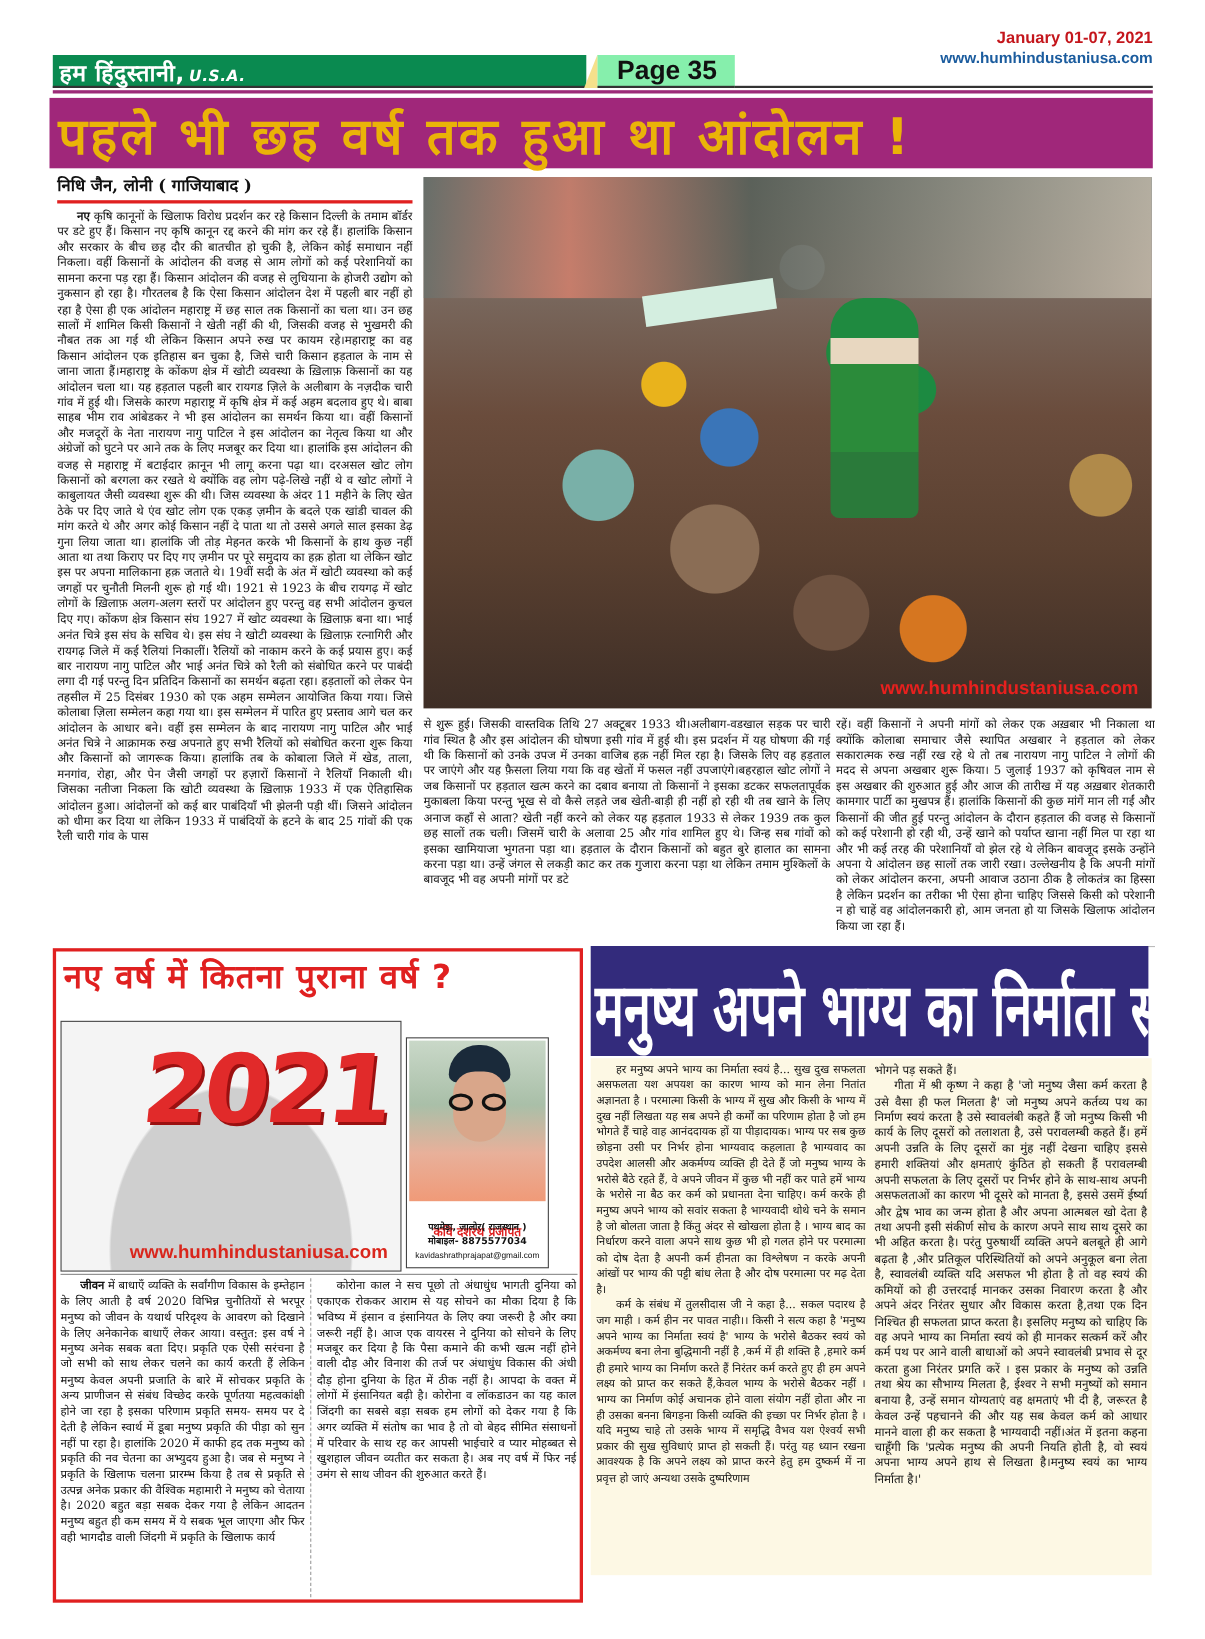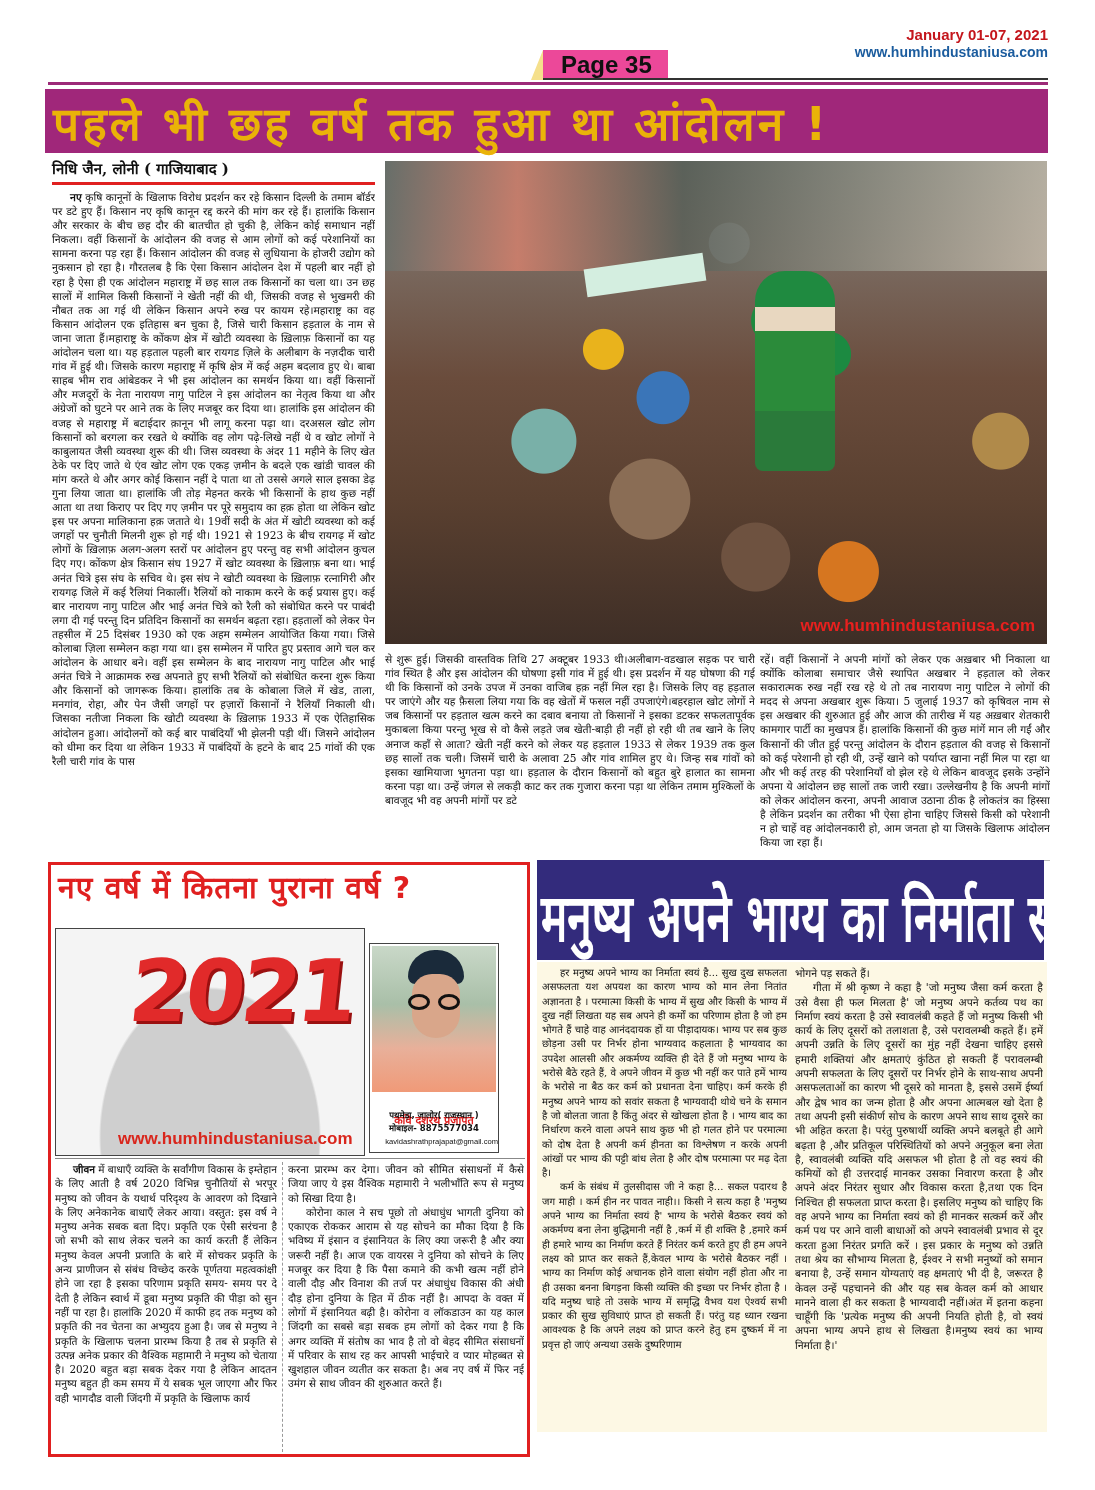--- a/index.html
+++ b/index.html
@@ -4,21 +4,21 @@
 <style>
   * { box-sizing: border-box; margin: 0; padding: 0; }
   html, body { width: 1095px; height: 1490px; background: #ffffff; overflow: hidden; }
   body { position: relative; font-family: "DejaVu Serif", serif; color: #111; }
 
   
   .masthead { position: absolute; left: 48px; top: 50px; width: 1000px; height: 32px; }
   .mast-green { position: absolute; left: 0; top: 0; width: 485px; height: 30px; background: #0a8a50; border-bottom: 2px solid #333; }
   .mast-title { position: absolute; left: 6px; top: 2px; color: #fff; font-family: "DejaVu Sans", sans-serif; font-weight: bold; font-size: 21px; letter-spacing: 0.5px; }
   .mast-usa { font-style: italic; font-size: 14px; margin-left: 4px; }
-  .mast-page { position: absolute; left: 495px; top: 0; width: 125px; height: 30px; background: #ec4899; border-bottom: 2px solid #333; }
+  .mast-page { position: absolute; left: 495px; top: 0; width: 125px; height: 30px; background: #86efac; border-bottom: 2px solid #333; }
   .mast-page::before { content: ""; position: absolute; left: -12px; top: 0; width: 0; height: 0; border-left: 12px solid transparent; border-bottom: 30px solid #f5e08c; }
   .mast-page-label { position: absolute; left: 18px; top: 1px; font-family: "Liberation Sans", sans-serif; font-weight: bold; font-size: 24px; color: #111; }
   .mast-right-line { position: absolute; left: 620px; top: 28px; width: 380px; height: 2px; background: #333; }
   .mast-date { position: absolute; right: 0; top: -24px; font-family: "Liberation Sans", sans-serif; font-weight: bold; font-size: 15px; color: #c4161c; text-align: center; }
   .mast-url { position: absolute; right: 0; top: -6px; font-family: "Liberation Sans", sans-serif; font-weight: bold; font-size: 14px; color: #1b5c9e; text-align: right; }
   .mast-rule { position: absolute; left: 0; top: 32px; width: 1000px; height: 3px; background: #9c2a78; }
 
   
   .headline-bar { position: absolute; left: 45px; top: 89px; width: 1003px; height: 64px; background: #a0277a; }
   .headline-text { position: absolute; left: 8px; top: 2px; color: #eab308; font-family: "DejaVu Sans", sans-serif; font-weight: bold; font-size: 46px; letter-spacing: 3px; white-space: nowrap; }
@@ -66,38 +66,43 @@
   .author-card { position: absolute; left: 369px; top: 943px; width: 130px; height: 210px; border: 1px solid #444; background: #fff; }
   .author-photo { position: absolute; left: 2px; top: 2px; width: 124px; height: 146px; background: linear-gradient(180deg, #c9d8c8 0%, #a9bfa8 40%, #e8b09a 70%, #f09a78 100%); overflow: hidden; }
   .author-hair { position: absolute; left: 36px; top: 4px; width: 56px; height: 34px; background: #1a2a3a; border-radius: 30px 30px 8px 8px; }
   .author-face { position: absolute; left: 40px; top: 28px; width: 48px; height: 64px; background: #d9a68a; border-radius: 20px 20px 24px 24px; }
   .author-glasses { position: absolute; left: 36px; top: 48px; width: 58px; height: 16px; }
   .author-glasses span { position: absolute; top: 0; width: 22px; height: 16px; border: 3px solid #111; border-radius: 50%; }
   .author-name { position: absolute; left: 0; top: 148px; width: 128px; text-align: center; font-family: "DejaVu Sans", sans-serif; font-weight: bold; font-size: 11px; color: #e02020; margin-top: 20px; }
   .author-place, .author-mobile { position: absolute; left: 0; width: 128px; text-align: center; font-family: "DejaVu Sans", sans-serif; font-weight: bold; font-size: 8.5px; color: #111; }
   .author-place { top: 165px; }
   .author-mobile { top: 178px; }
-  .author-email { position: absolute; left: 0; top: 193px; width: 128px; text-align: right; font-family: "Liberation Sans", sans-serif; font-size: 7.6px; color: #111; }
+  .author-email { position: absolute; left: 0; top: 193px; width: 128px; text-align: center; font-family: "Liberation Sans", sans-serif; font-size: 7.6px; color: #111; }
   .box-rule { position: absolute; left: 55px; top: 1158px; width: 470px; height: 1px; background: #888; }
 
   #box2-col1 { left: 55px; top: 1162px; width: 222px; height: 290px; overflow: hidden; font-size: 10.4px; line-height: 14.3px; }
   #box2-col2 { left: 288px; top: 1162px; width: 236px; height: 290px; overflow: hidden; font-size: 10.4px; line-height: 14.3px; }
   .box2-col-sep { position: absolute; left: 282px; top: 1162px; width: 0; height: 290px; border-left: 1px dashed #999; }
 
   
   .fate-title-bar { position: absolute; left: 537px; top: 860px; width: 507px; height: 100px; background: #332b7c; }
   .fate-title { position: absolute; left: 4px; top: 10px; color: #fff; font-family: "DejaVu Sans", sans-serif; font-weight: bold; font-size: 44px; letter-spacing: 0px; white-space: nowrap; transform: scaleY(1.5); transform-origin: top left; }
   .fate-bg { position: absolute; left: 537px; top: 962px; width: 510px; height: 470px; background: #fdf8e4; }
   #fate-col1 { left: 542px; top: 966px; width: 245px; height: 462px; overflow: hidden; font-size: 10px; line-height: 14.3px; }
   #fate-col2 { left: 795px; top: 966px; width: 248px; height: 462px; overflow: hidden; font-size: 10.6px; line-height: 14.3px; }
 </style>
 </head>
 <body>
 
 <div class="masthead">
+  <div class="mast-green">
+    <span class="mast-title">
+      <span>हम हिंदुस्तानी,</span><span class="mast-usa">U.S.A.</span>
+    </span>
+  </div>
   <div class="mast-page">
     <span class="mast-page-label">Page 35</span>
   </div>
   <div class="mast-right-line"></div>
   <div class="mast-date">January 01-07, 2021</div>
   <div class="mast-url">www.humhindustaniusa.com</div>
   <div class="mast-rule"></div>
 </div>
 
 <div class="headline-bar">
@@ -145,21 +150,20 @@
   <div class="author-mobile">मोबाइल- 8875577034</div>
   <div class="author-email">kavidashrathprajapat@gmail.com</div>
 </div>
 <div class="box-rule"></div>
 
 <div id="box2-col1" class="col-text">
   <p><span class="lead">जीवन</span> <span>में बाधाएँ व्यक्ति के सर्वांगीण विकास के इम्तेहान के लिए आती है वर्ष 2020 विभिन्न चुनौतियों से भरपूर मनुष्य को जीवन के यथार्थ परिदृश्य के आवरण को दिखाने के लिए अनेकानेक बाधाएँ लेकर आया। वस्तुत: इस वर्ष ने मनुष्य अनेक सबक बता दिए। प्रकृति एक ऐसी सरंचना है जो सभी को साथ लेकर चलने का कार्य करती हैं लेकिन मनुष्य केवल अपनी प्रजाति के बारे में सोचकर प्रकृति के अन्य प्राणीजन से संबंध विच्छेद करके पूर्णतया महत्वकांक्षी होने जा रहा है इसका परिणाम प्रकृति समय- समय पर दे देती है लेकिन स्वार्थ में डूबा मनुष्य प्रकृति की पीड़ा को सुन नहीं पा रहा है। हालांकि 2020 में काफी हद तक मनुष्य को प्रकृति की नव चेतना का अभ्युदय हुआ है। जब से मनुष्य ने प्रकृति के खिलाफ चलना प्रारम्भ किया है तब से प्रकृति से उत्पन्न अनेक प्रकार की वैश्विक महामारी ने मनुष्य को चेताया है। 2020 बहुत बड़ा सबक देकर गया है लेकिन आदतन मनुष्य बहुत ही कम समय में ये सबक भूल जाएगा और फिर वही भागदौड वाली जिंदगी में प्रकृति के खिलाफ कार्य</span></p>
 </div>
 <div class="box2-col-sep"></div>
 <div id="box2-col2" class="col-text">
-  <div>करना प्रारम्भ कर देगा। जीवन को सीमित संसाधनों में कैसे जिया जाए ये इस वैश्विक महामारी ने भलीभाँति रूप से मनुष्य को सिखा दिया है।</div>
   <p>कोरोना काल ने सच पूछो तो अंधाधुंध भागती दुनिया को एकाएक रोककर आराम से यह सोचने का मौका दिया है कि भविष्य में इंसान व इंसानियत के लिए क्या जरूरी है और क्या जरूरी नहीं है। आज एक वायरस ने दुनिया को सोचने के लिए मजबूर कर दिया है कि पैसा कमाने की कभी खत्म नहीं होने वाली दौड़ और विनाश की तर्ज पर अंधाधुंध विकास की अंधी दौड़ होना दुनिया के हित में ठीक नहीं है। आपदा के वक्त में लोगों में इंसानियत बढ़ी है। कोरोना व लॉकडाउन का यह काल जिंदगी का सबसे बड़ा सबक हम लोगों को देकर गया है कि अगर व्यक्ति में संतोष का भाव है तो वो बेहद सीमित संसाधनों में परिवार के साथ रह कर आपसी भाईचारे व प्यार मोहब्बत से खुशहाल जीवन व्यतीत कर सकता है। अब नए वर्ष में फिर नई उमंग से साथ जीवन की शुरुआत करते हैं।</p>
 </div>
 
 <div class="fate-title-bar">
   <span class="fate-title">मनुष्य अपने भाग्य का निर्माता स्वयं</span>
 </div>
 <div class="fate-bg"></div>
 <div id="fate-col1" class="col-text">
   <p>हर मनुष्य अपने भाग्य का निर्माता स्वयं है... सुख दुख सफलता असफलता यश अपयश का कारण भाग्य को मान लेना नितांत अज्ञानता है । परमात्मा किसी के भाग्य में सुख और किसी के भाग्य में दुख नहीं लिखता यह सब अपने ही कर्मों का परिणाम होता है जो हम भोगते हैं चाहे वाह आनंददायक हों या पीड़ादायक। भाग्य पर सब कुछ छोड़ना उसी पर निर्भर होना भाग्यवाद कहलाता है भाग्यवाद का उपदेश आलसी और अकर्मण्य व्यक्ति ही देते हैं जो मनुष्य भाग्य के भरोसे बैठे रहते हैं, वे अपने जीवन में कुछ भी नहीं कर पाते हमें भाग्य के भरोसे ना बैठ कर कर्म को प्रधानता देना चाहिए। कर्म करके ही मनुष्य अपने भाग्य को सवांर सकता है भाग्यवादी थोथे चने के समान है जो बोलता जाता है किंतु अंदर से खोखला होता है । भाग्य बाद का निर्धारण करने वाला अपने साथ कुछ भी हो गलत होने पर परमात्मा को दोष देता है अपनी कर्म हीनता का विश्लेषण न करके अपनी आंखों पर भाग्य की पट्टी बांध लेता है और दोष परमात्मा पर मढ़ देता है।</p>
   <p>कर्म के संबंध में तुलसीदास जी ने कहा है... सकल पदारथ है जग माही । कर्म हीन नर पावत नाही।। किसी ने सत्य कहा है 'मनुष्य अपने भाग्य का निर्माता स्वयं है' भाग्य के भरोसे बैठकर स्वयं को अकर्मण्य बना लेना बुद्धिमानी नहीं है ,कर्म में ही शक्ति है ,हमारे कर्म ही हमारे भाग्य का निर्माण करते हैं निरंतर कर्म करते हुए ही हम अपने लक्ष्य को प्राप्त कर सकते हैं,केवल भाग्य के भरोसे बैठकर नहीं । भाग्य का निर्माण कोई अचानक होने वाला संयोग नहीं होता और ना ही उसका बनना बिगड़ना किसी व्यक्ति की इच्छा पर निर्भर होता है । यदि मनुष्य चाहे तो उसके भाग्य में समृद्धि वैभव यश ऐश्वर्य सभी प्रकार की सुख सुविधाएं प्राप्त हो सकती हैं। परंतु यह ध्यान रखना आवश्यक है कि अपने लक्ष्य को प्राप्त करने हेतु हम दुष्कर्म में ना प्रवृत्त हो जाएं अन्यथा उसके दुष्परिणाम</p>

